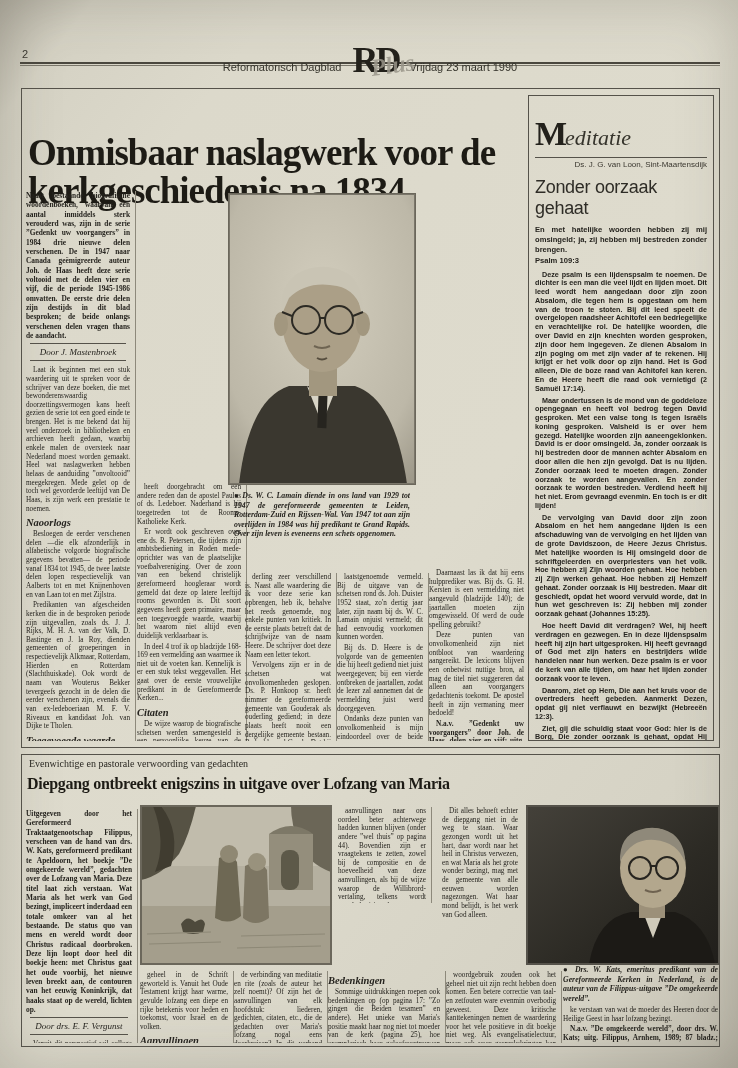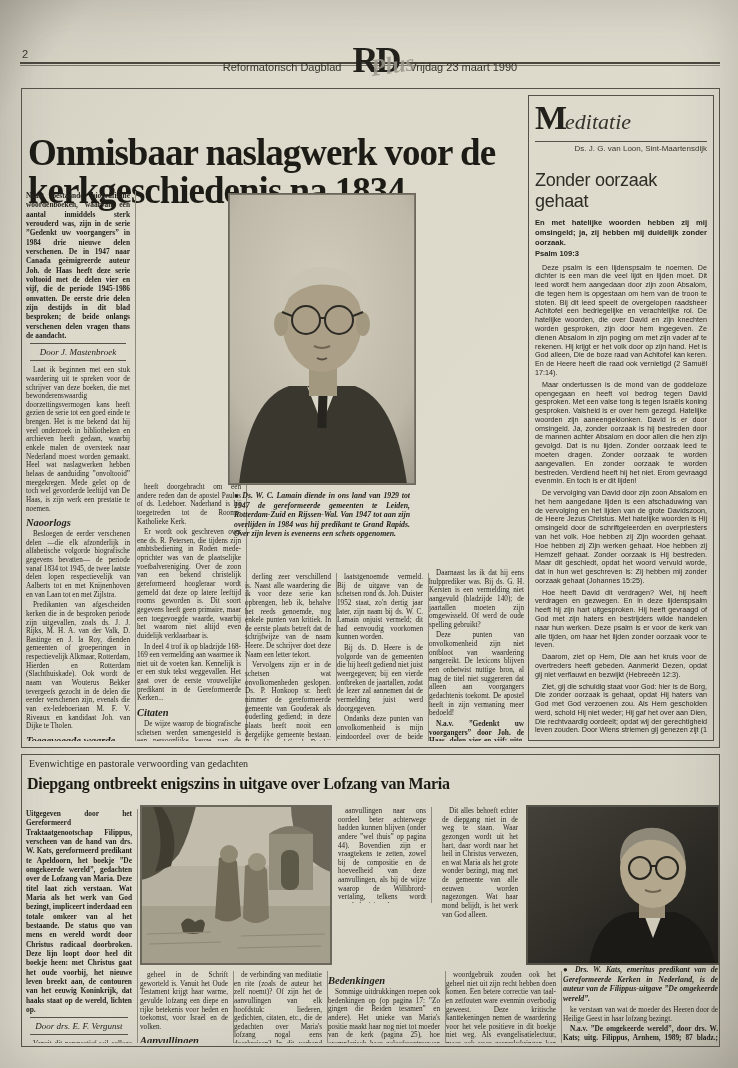--- a/index.html
+++ b/index.html
@@ -44,25 +44,25 @@
   .top-cols{position:absolute;left:4px;top:102px;width:500px;height:552px;}
   .t-col1{left:0;top:0;width:104px;height:550px;}
   .t-col2{left:111px;top:292px;width:104px;height:258px;}
   .t-photo{position:absolute;left:202px;top:2px;width:186px;height:290px;border:1px solid #6b675b;background:#c6c2b3;}
   .t-capt{left:208px;top:300px;width:176px;height:76px;overflow:hidden;position:absolute;}
   .t-col3{left:219px;top:382px;width:86px;height:168px;}
   .t-col4{left:311px;top:382px;width:86px;height:168px;}
   .t-col5{left:403px;top:378px;width:95px;height:172px;}
   
   .meditatie{position:absolute;left:506px;top:6px;width:186px;height:646px;border:1px solid #55524a;padding:5px 6px;box-sizing:border-box;overflow:hidden;font-family:"Liberation Sans",sans-serif;}
-  .med-head{position:relative;height:40px;border-bottom:1px solid #55524a;}
+  .med-head{position:relative;height:40px;border-bottom:1px solid #55524a;margin-top:16px;}
   .med-m{font:bold 34px "Liberation Serif",serif;color:#23211b;line-height:34px;}
   .med-script{font:italic 22px "Liberation Serif",serif;color:#35332b;margin-left:-2px;}
   .med-author{font:8px "Liberation Sans",sans-serif;color:#3a372f;text-align:right;margin:2px 0 4px;}
-  .med-title{font:300 18px "Liberation Sans",sans-serif;letter-spacing:-.3px;color:#2e2c26;margin:17px 0 6px;}
+  .med-title{font:300 18px "Liberation Sans",sans-serif;letter-spacing:-.3px;color:#2e2c26;margin:8px 0 6px;}
   .med-lead{font:bold 7.6px "Liberation Sans",sans-serif;line-height:1.3;margin:0 0 1px;text-align:justify;}
   .med-ref{font:bold 7.6px "Liberation Sans",sans-serif;margin:0 0 6px;}
   .med-body .body-p{font-family:"Liberation Sans",sans-serif;font-size:7.2px;line-height:1.22;margin-bottom:3px;}
   
   .b-zone{position:absolute;left:4px;top:50px;width:690px;height:238px;text-decoration:underline;}
   .b-col1{left:0;top:4px;width:106px;height:234px;}
   .b-engraving{position:absolute;left:114px;top:0;width:190px;height:158px;border:1px solid #6b675b;background:#b2ad9d;}
   .b-colD{left:312px;top:2px;width:88px;height:96px;}
   .b-capD{left:312px;top:100px;width:98px;height:60px;overflow:hidden;position:absolute;}
   .b-colE{left:416px;top:2px;width:76px;height:158px;}
@@ -162,23 +162,23 @@
           <p class="endnote">N.a.v. ”Gedenkt uw voorgangers” door Joh. de Haas, delen vier en vijf; uitg. Vijlbrief, Haarlem, 1989; respectievelijk 360 en 420 pagina’s; prijs 34,50 gulden.</p>
         </div>
     </div>
 
     <aside class="meditatie">
       <div class="med-head">
         <span class="med-m">M</span><span class="med-script">editatie</span>
       </div>
       <div class="med-author">Ds. J. G. van Loon, Sint-Maartensdijk</div>
       <h2 class="med-title">Zonder oorzaak gehaat</h2>
-      <p class="med-lead">En met hatelijke woorden hebben zij mij omsingeld; ja, zij hebben mij duidelijk zonder oorzaak.</p>
+      <p class="med-lead">En met hatelijke woorden hebben zij mij omsingeld; ja, zij hebben mij bestreden zonder brengen.</p>
       <p class="med-ref">Psalm 109:3</p>
-      <div class="med-body" style="overflow:hidden;height:470px;text-align:justify;">
+      <div class="med-body" style="overflow:hidden;height:470px;text-align:justify;font-weight:bold;">
           <p class="body-p">Deze psalm is een lijdenspsalm te noemen. De dichter is een man die veel lijdt en lijden moet. Dit leed wordt hem aangedaan door zijn zoon Absalom, die tegen hem is opgestaan om hem van de troon te stoten. Bij dit leed speelt de overgelopen raadsheer Achitofel een bedriegelijke en verachtelijke rol. De hatelijke woorden, die over David en zijn knechten worden gesproken, zijn door hem ingegeven. Ze dienen Absalom in zijn poging om met zijn vader af te rekenen. Hij krijgt er het volk door op zijn hand. Het is God alleen, Die de boze raad van Achitofel kan keren. En de Heere heeft die raad ook vernietigd (2 Samuël 17:14).</p>
           <p class="body-p">Maar ondertussen is de mond van de goddeloze opengegaan en heeft vol bedrog tegen David gesproken. Met een valse tong is tegen Israëls koning gesproken. Valsheid is er over hem gezegd. Hatelijke woorden zijn aaneengeklonken. David is er door omsingeld. Ja, zonder oorzaak is hij bestreden door de mannen achter Absalom en door allen die hen zijn gevolgd. Dat is nu lijden. Zonder oorzaak leed te moeten dragen. Zonder oorzaak te worden aangevallen. En zonder oorzaak te worden bestreden. Verdiend heeft hij het niet. Erom gevraagd evenmin. En toch is er dit lijden!</p>
           <p class="body-p">De vervolging van David door zijn zoon Absalom en het hem aangedane lijden is een afschaduwing van de vervolging en het lijden van de grote Davidszoon, de Heere Jezus Christus. Met hatelijke woorden is Hij omsingeld door de schriftgeleerden en overpriesters van het volk. Hoe hebben zij Zijn woorden gehaat. Hoe hebben zij Zijn werken gehaat. Hoe hebben zij Hemzelf gehaat. Zonder oorzaak is Hij bestreden. Maar dit geschiedt, opdat het woord vervuld worde, dat in hun wet geschreven is: Zij hebben mij zonder oorzaak gehaat (Johannes 15:25).</p>
           <p class="body-p">Hoe heeft David dit verdragen? Wel, hij heeft verdragen en gezwegen. En in deze lijdenspsalm heeft hij zijn hart uitgesproken. Hij heeft gevraagd of God met zijn haters en bestrijders wilde handelen naar hun werken. Deze psalm is er voor de kerk van alle tijden, om haar het lijden zonder oorzaak voor te leven.</p>
           <p class="body-p">Daarom, ziet op Hem, Die aan het kruis voor de overtreders heeft gebeden. Aanmerkt Dezen, opdat gij niet verflauwt en bezwijkt (Hebreeën 12:3).</p>
           <p class="body-p">Ziet, gij die schuldig staat voor God: hier is de Borg, Die zonder oorzaak is gehaat, opdat Hij haters van God met God verzoenen zou. Als Hem gescholden werd, schold Hij niet weder; Hij gaf het over aan Dien, Die rechtvaardig oordeelt; opdat wij der gerechtigheid leven zouden. Door Wiens striemen gij genezen zijt (1 Petrus 2:23 en 24).</p>
         </div>
     </aside>
   </section>
 

